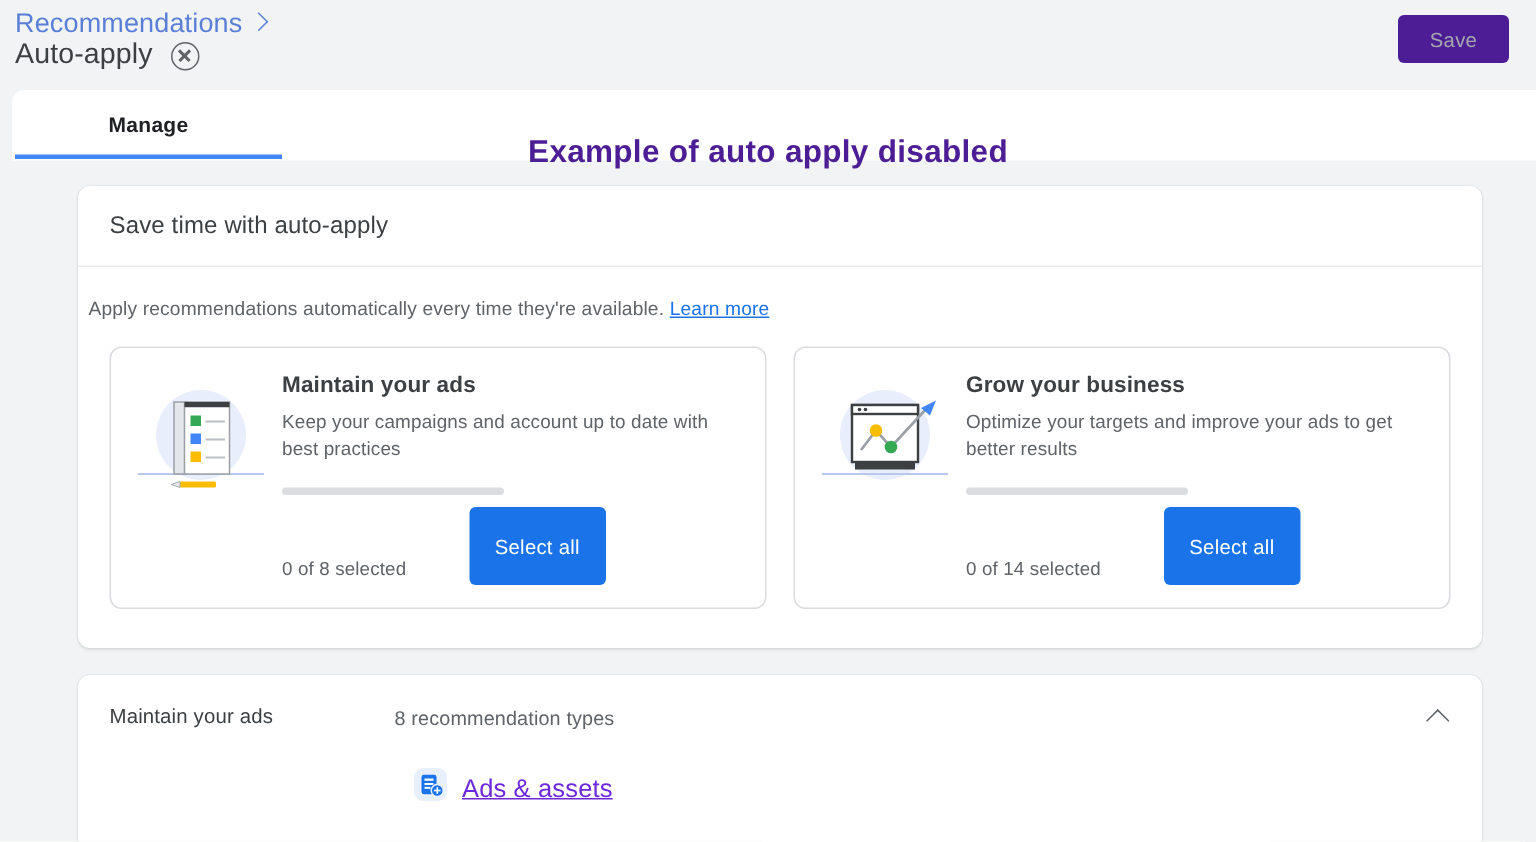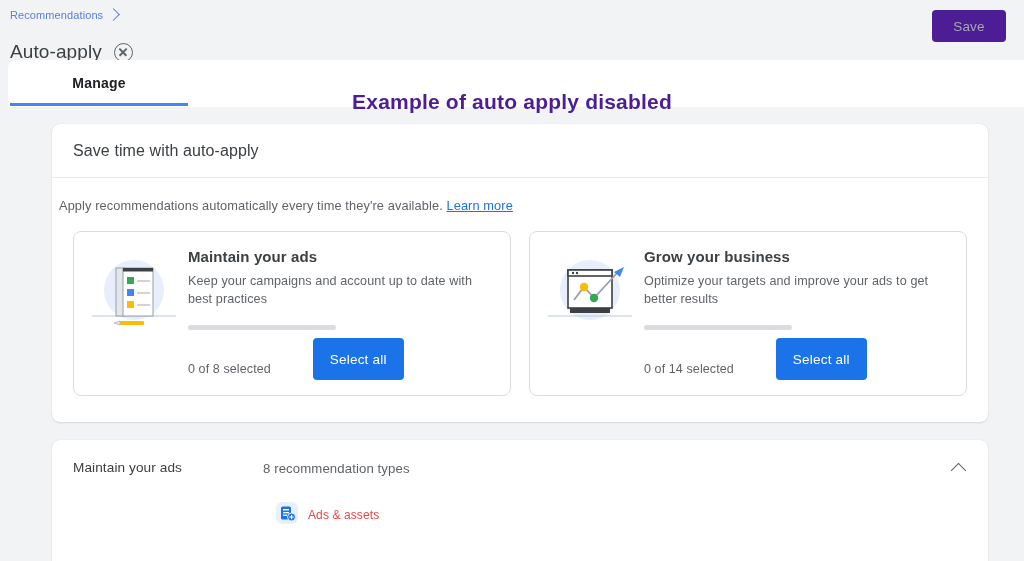--- a/index.html
+++ b/index.html
@@ -24,36 +24,36 @@
     background: #f1f3f4;
     padding: 6px 0 0 10px;
   }
   .breadcrumb {
     display: flex;
     align-items: center;
     gap: 6px;
     height: 18px;
   }
   .breadcrumb-link {
-    font-size: 11px;
+    font-size: 18px;
     color: #5a7fd6;
     letter-spacing: .1px;
   }
   .chev-right {
     width: 9px; height: 9px;
     border-top: 1.6px solid #5a7fd6;
     border-right: 1.6px solid #5a7fd6;
     transform: rotate(45deg);
     margin-bottom: 1px;
   }
   .page-title-row {
     display: flex;
     align-items: center;
     gap: 12px;
-    margin-top: 17px;
+    margin-top: 2px;
   }
   .page-title {
     font-size: 19px;
     color: #3c4043;
     font-weight: 400;
     letter-spacing: .1px;
   }
   .close-circle {
     width: 19px; height: 19px;
     border: 1.6px solid #5f6368;
@@ -225,21 +225,21 @@
     font-size: 12.5px;
     color: #5f6368;
     letter-spacing: .1px;
     padding-bottom: 4px;
   }
   .select-all {
     background: #1a73e8;
     color: #fff;
     border: none;
     border-radius: 4px;
-    height: 42px;
+    height: 52px;
     padding: 0 17px;
     font-size: 13.5px;
     font-family: inherit;
     letter-spacing: .2px;
   }
 
   
   .card-lower {
     margin-top: 18px;
     min-height: 200px;
@@ -274,23 +274,24 @@
     flex: none;
   }
 
   .group-row {
     display: flex;
     align-items: center;
     gap: 10px;
     padding: 26px 0 0 224px;
   }
   .group-label {
-    font-size: 12px;
-    color: #ef4444;
-    letter-spacing: .1px;
+    font-size: 17px;
+    color: #6d28d9;
+    letter-spacing: .1px;
+    text-decoration: underline;
   }
 
   .option-row {
     padding: 20px 0 0 248px;
   }
   .option-main {
     display: flex;
     align-items: center;
     gap: 16px;
   }

